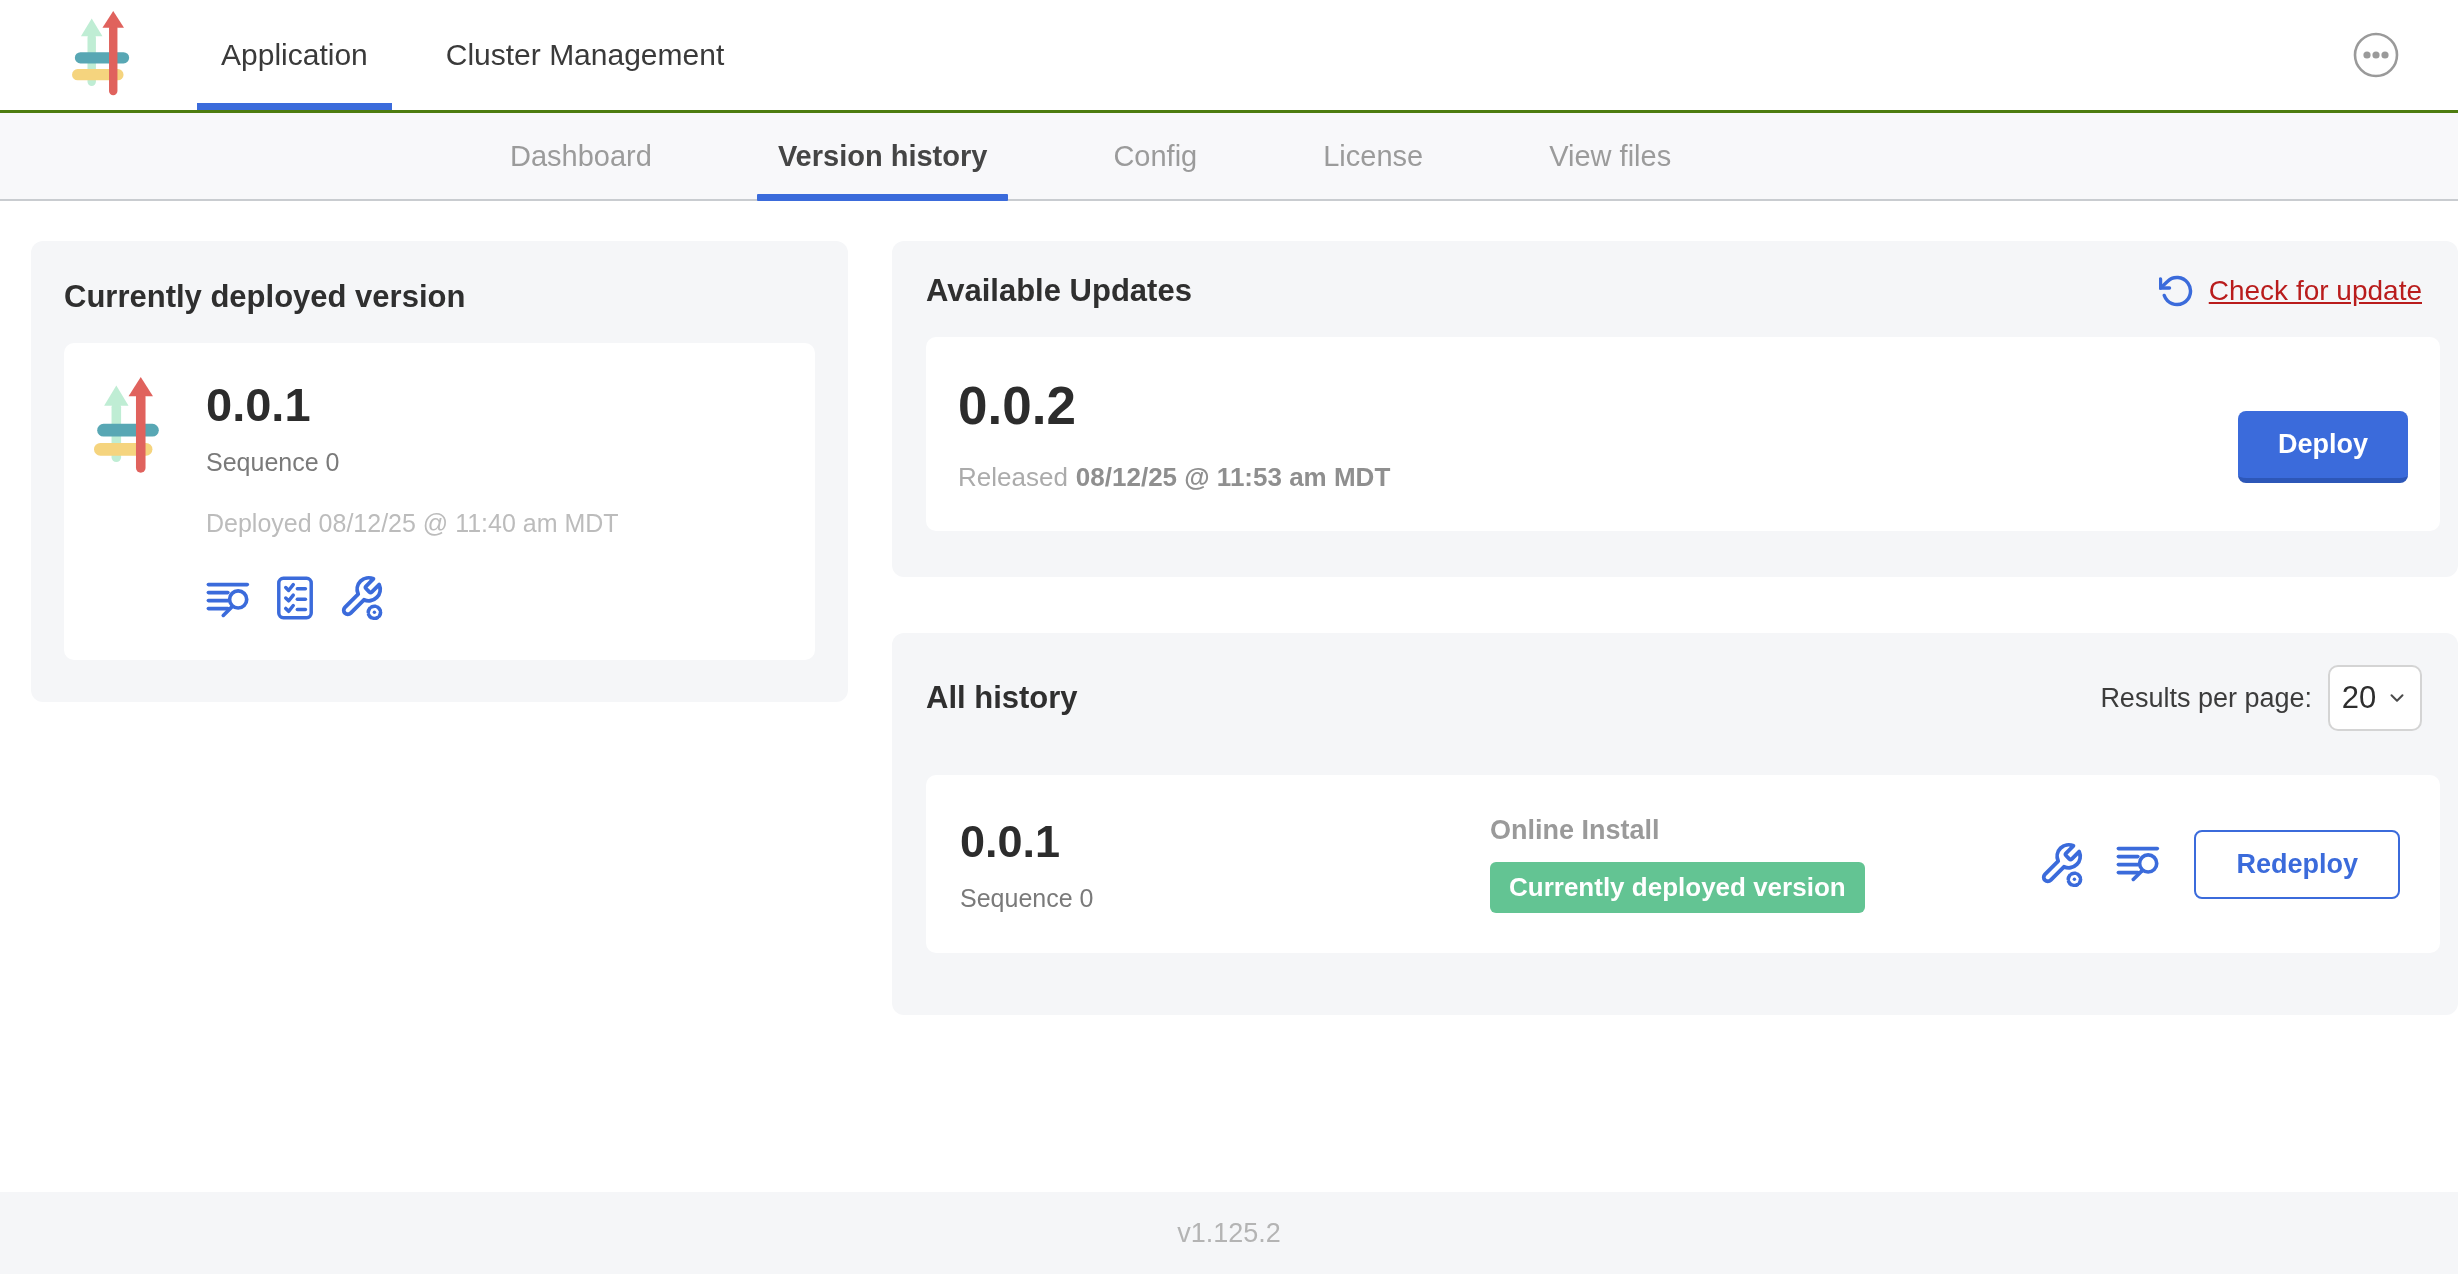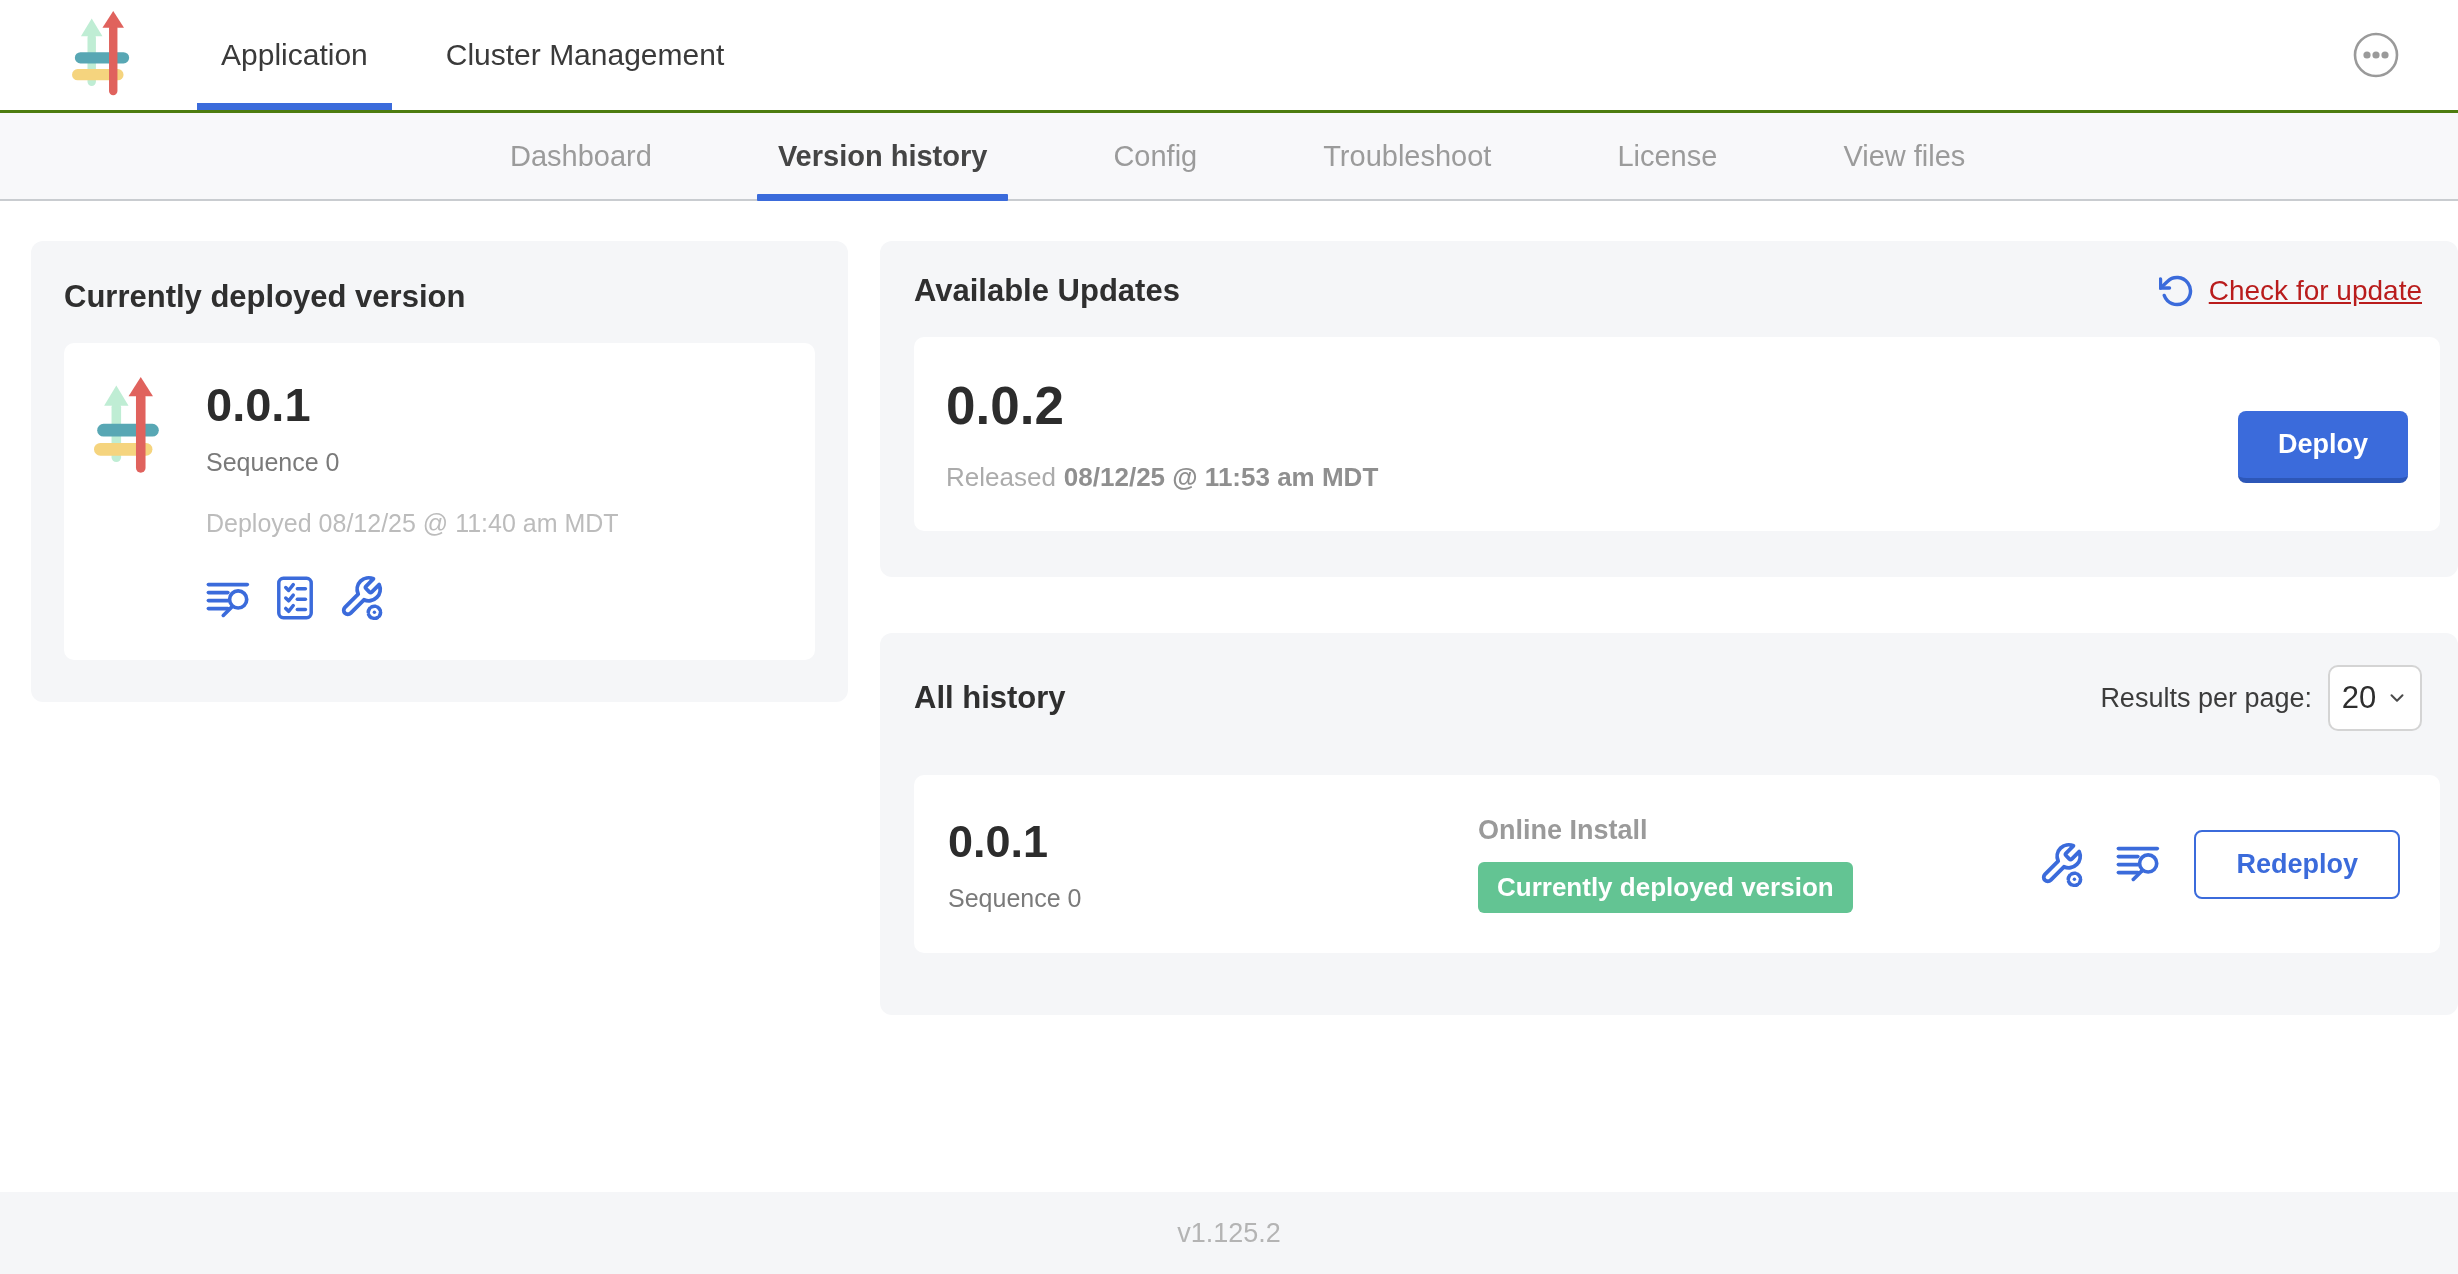--- a/index.html
+++ b/index.html
@@ -21,21 +21,21 @@
   
   .subnav { height:88px; background:#f8f8fa; border-bottom:2px solid #c9ccd0;
             display:flex; align-items:stretch; padding-left:447px; flex:0 0 auto; }
   .subnav-item { display:flex; align-items:center; padding:0 63px; font-size:29px;
                  color:#9b9b9b; position:relative; cursor:pointer; }
   .subnav-item.active { color:#454545; font-weight:bold; }
   .subnav-item.active::after { content:''; position:absolute; left:42px; right:42px;
                  bottom:-2px; height:7px; background:#3b6bdb; border-radius:1px; }
 
   
-  .main { flex:1 1 auto; display:flex; align-items:flex-start; gap:32px;
+  .main { flex:1 1 auto; display:flex; align-items:flex-start; gap:44px;
           padding:40px 0 0 31px; }
   .card { background:#f5f6f8; border-radius:12px; }
   .card-title { font-size:31px; font-weight:bold; color:#2f2f2f; }
   .inner-card { background:#ffffff; border-radius:10px; }
 
   
   .deployed-card { width:817px; padding:38px 33px 42px; flex:0 0 auto; }
   .deployed-inner { margin-top:28px; padding:34px 30px 40px;
                     display:grid; grid-template-columns:112px 1fr; }
   .deployed-logo { grid-column:1; grid-row:1 / span 2; }
@@ -128,23 +128,20 @@
   <div class="subnav-item">
     <span>Dashboard</span>
   </div>
   <div class="subnav-item active">
     <span>Version history</span>
   </div>
   <div class="subnav-item">
     <span>Config</span>
   </div>
   <div class="subnav-item">
-    <span>Troubleshoot</span>
-  </div>
-  <div class="subnav-item">
     <span>License</span>
   </div>
   <div class="subnav-item">
     <span>View files</span>
   </div>
 </nav>
 
 <main class="main">
 
   <section class="card deployed-card">

